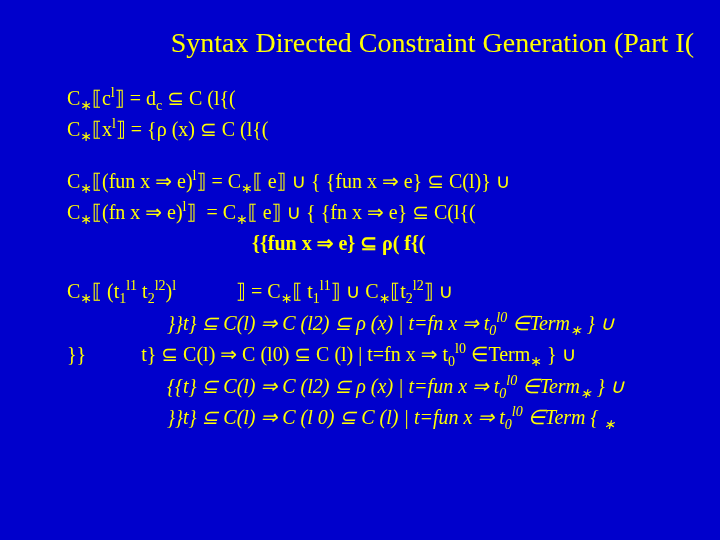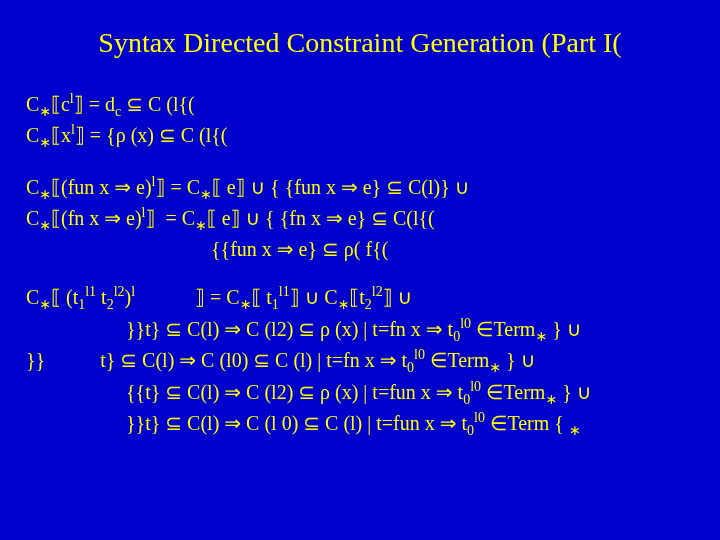--- a/index.html
+++ b/index.html
@@ -17,32 +17,33 @@
     line-height: 1.35;
   }
   .slide {
     padding: 20px 26px 10px 26px;
     box-sizing: border-box;
     width: 720px;
     height: 540px;
   }
   .title {
     font-size: 28px;
-    text-align: center;
-    margin: 4px 0 28px 0;
+    text-align: right;
+    margin: 4px 0 22px 0;
     font-weight: normal;
   }
   .block {
     margin-bottom: 20px;
+    margin-left: 41px;
   }
   .row {
     white-space: nowrap;
   }
-  .indent1 { padding-left: 130px; }
-  .indent2 { padding-left: 100px; }
+  .indent1 { padding-left: 130px; font-weight: bold; }
+  .indent2 { padding-left: 100px; font-style: italic; }
   .sub { vertical-align: sub; font-size: 0.7em; }
   .sup { vertical-align: super; font-size: 0.7em; }
 </style>
 </head>
 <body>
 
 <div class="slide">
   <div class="title">Syntax Directed Constraint Generation (Part I(</div>
 
   <div class="block">

